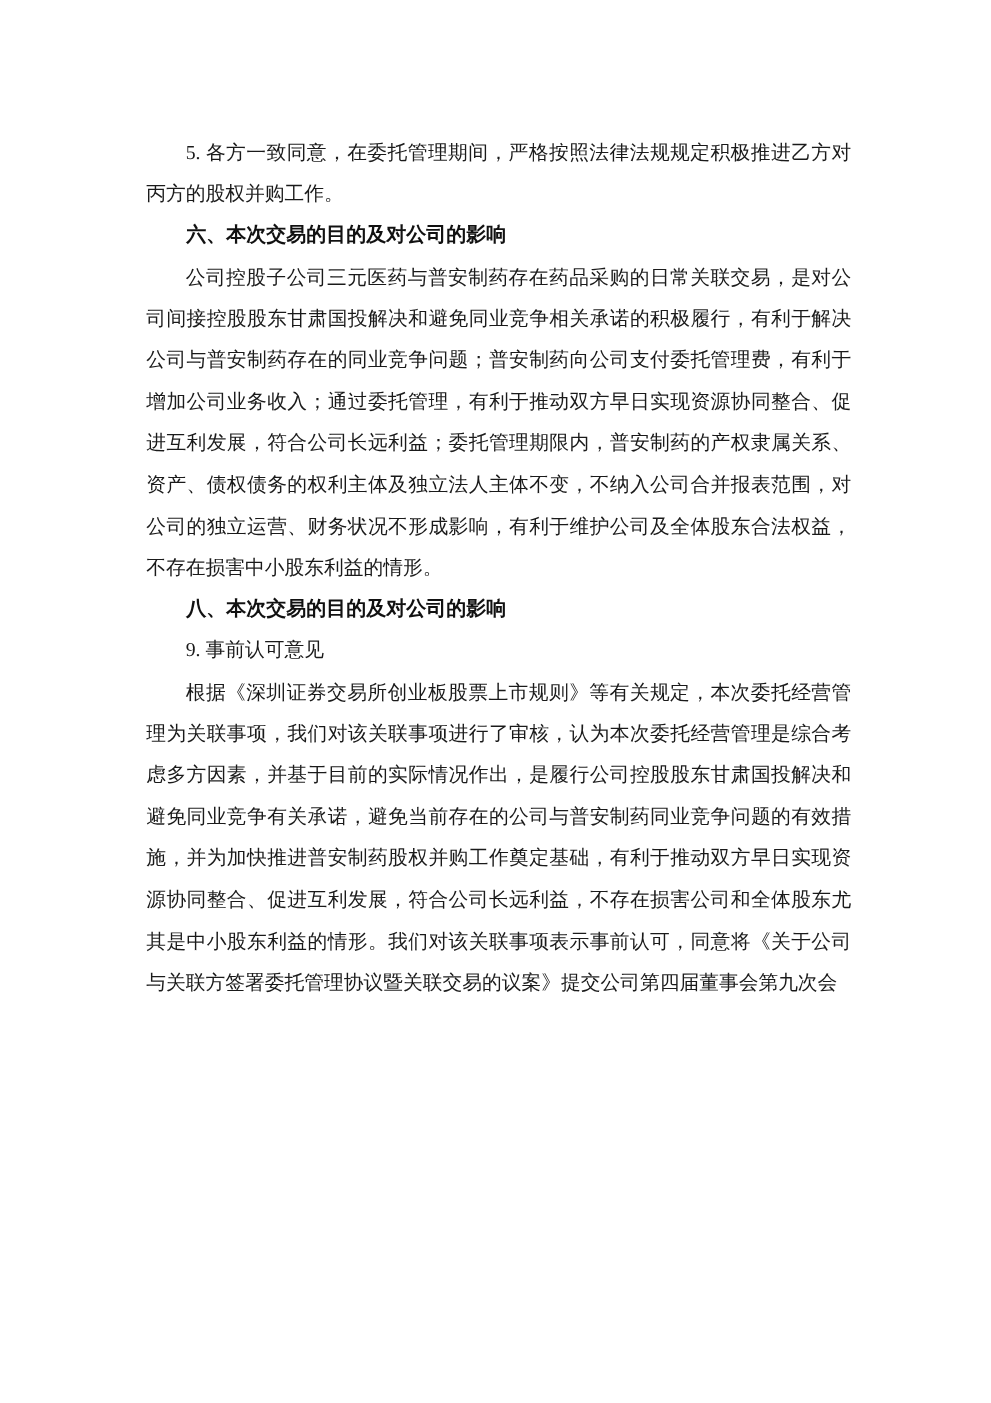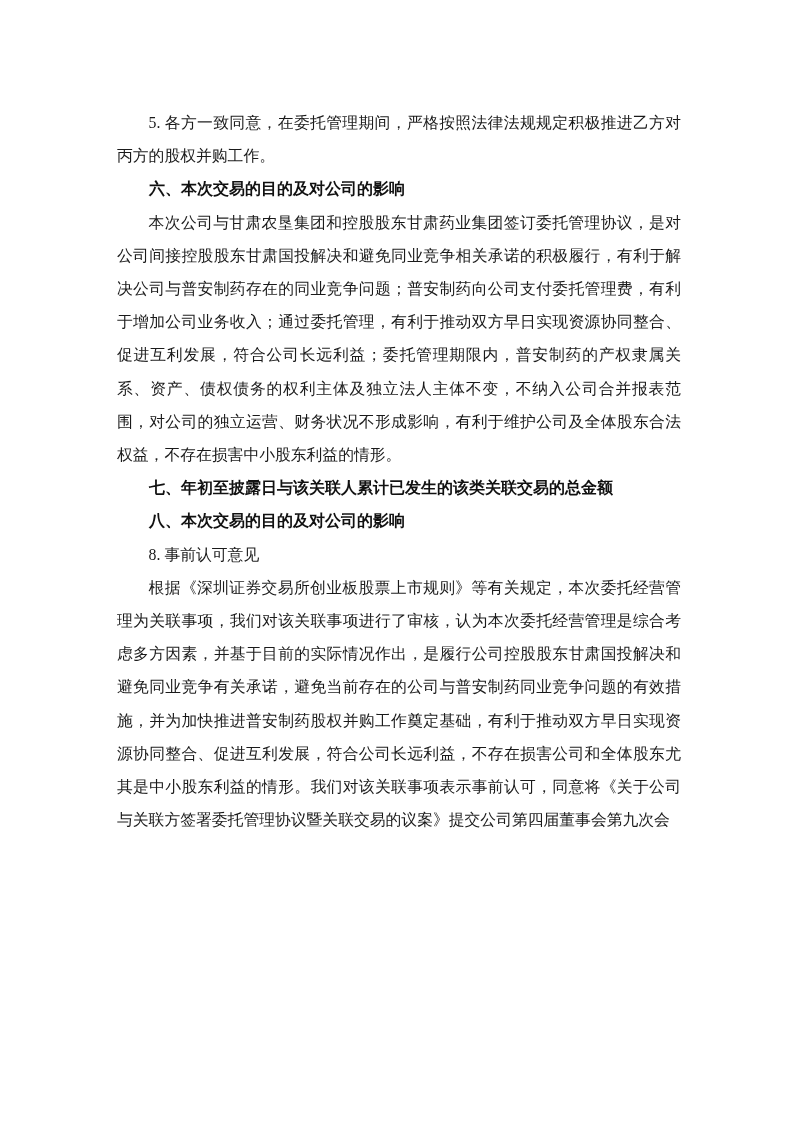--- a/index.html
+++ b/index.html
@@ -46,26 +46,25 @@
 </head>
 <body>
 
 <div class="doc-page">
   <div class="doc-content">
 
     <p class="para">5. 各方一致同意，在委托管理期间，严格按照法律法规规定积极推进乙方对丙方的股权并购工作。</p>
 
     <h2 class="heading">六、本次交易的目的及对公司的影响</h2>
 
-    <p class="para">本次公司与甘肃农垦集团和控股股东甘肃药业集团签订委托管理协议，是对公司间接控股股东甘肃国投解决和避免同业竞争相关承诺的积极履行，有利于解决公司与普安制药存在的同业竞争问题；普安制药向公司支付委托管理费，有利于增加公司业务收入；通过委托管理，有利于推动双方早日实现资源协同整合、促进互利发展，符合公司长远利益；委托管理期限内，普安制药的产权隶属关系、资产、债权债务的权利主体及独立法人主体不变，不纳入公司合并报表范围，对公司的独立运营、财务状况不形成影响，有利于维护公司及全体股东合法权益，不存在损害中小股东利益的情形。</p>
+    <p class="para">公司控股子公司三元医药与普安制药存在药品采购的日常关联交易，是对公司间接控股股东甘肃国投解决和避免同业竞争相关承诺的积极履行，有利于解决公司与普安制药存在的同业竞争问题；普安制药向公司支付委托管理费，有利于增加公司业务收入；通过委托管理，有利于推动双方早日实现资源协同整合、促进互利发展，符合公司长远利益；委托管理期限内，普安制药的产权隶属关系、资产、债权债务的权利主体及独立法人主体不变，不纳入公司合并报表范围，对公司的独立运营、财务状况不形成影响，有利于维护公司及全体股东合法权益，不存在损害中小股东利益的情形。</p>
 
-    <h2 class="heading">七、年初至披露日与该关联人累计已发生的该类关联交易的总金额</h2>
 
 
     <h2 class="heading">八、本次交易的目的及对公司的影响</h2>
 
 
-    <p class="para">8. 事前认可意见</p>
+    <p class="para">9. 事前认可意见</p>
 
     <p class="para">根据《深圳证券交易所创业板股票上市规则》等有关规定，本次委托经营管理为关联事项，我们对该关联事项进行了审核，认为本次委托经营管理是综合考虑多方因素，并基于目前的实际情况作出，是履行公司控股股东甘肃国投解决和避免同业竞争有关承诺，避免当前存在的公司与普安制药同业竞争问题的有效措施，并为加快推进普安制药股权并购工作奠定基础，有利于推动双方早日实现资源协同整合、促进互利发展，符合公司长远利益，不存在损害公司和全体股东尤其是中小股东利益的情形。我们对该关联事项表示事前认可，同意将《关于公司与关联方签署委托管理协议暨关联交易的议案》提交公司第四届董事会第九次会</p>
 
   </div>
 </div>
 
 </body></html>

